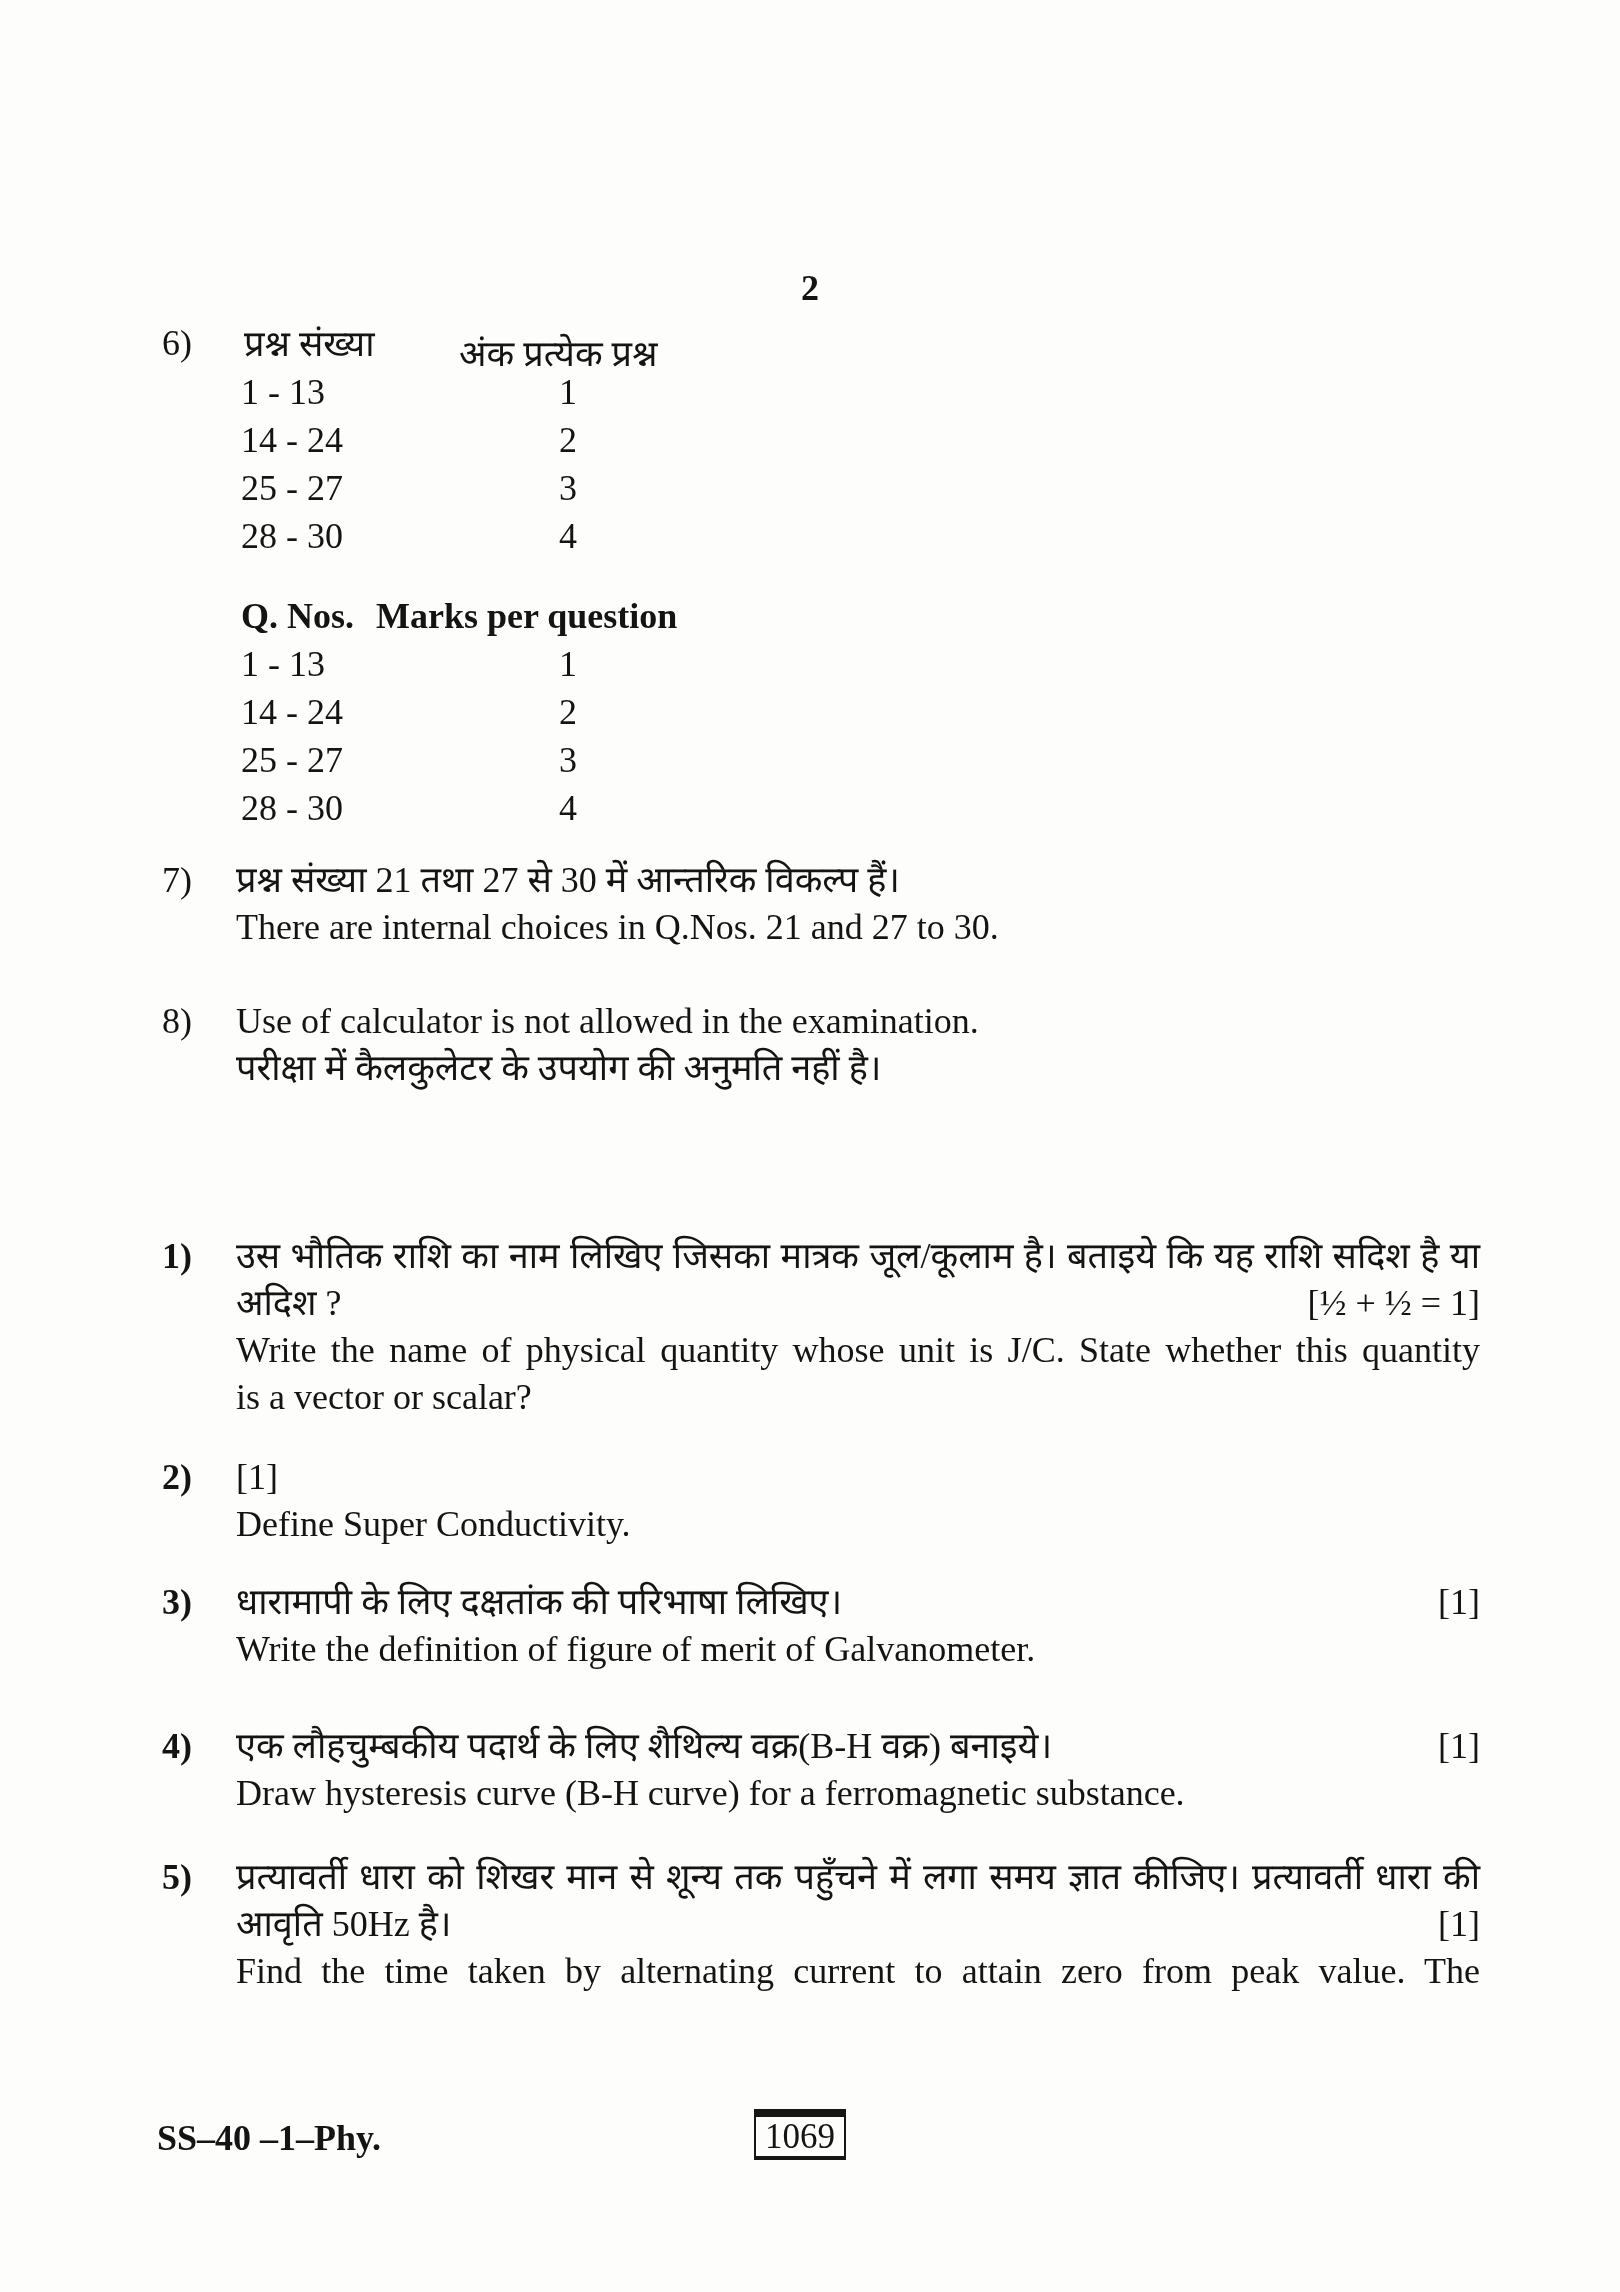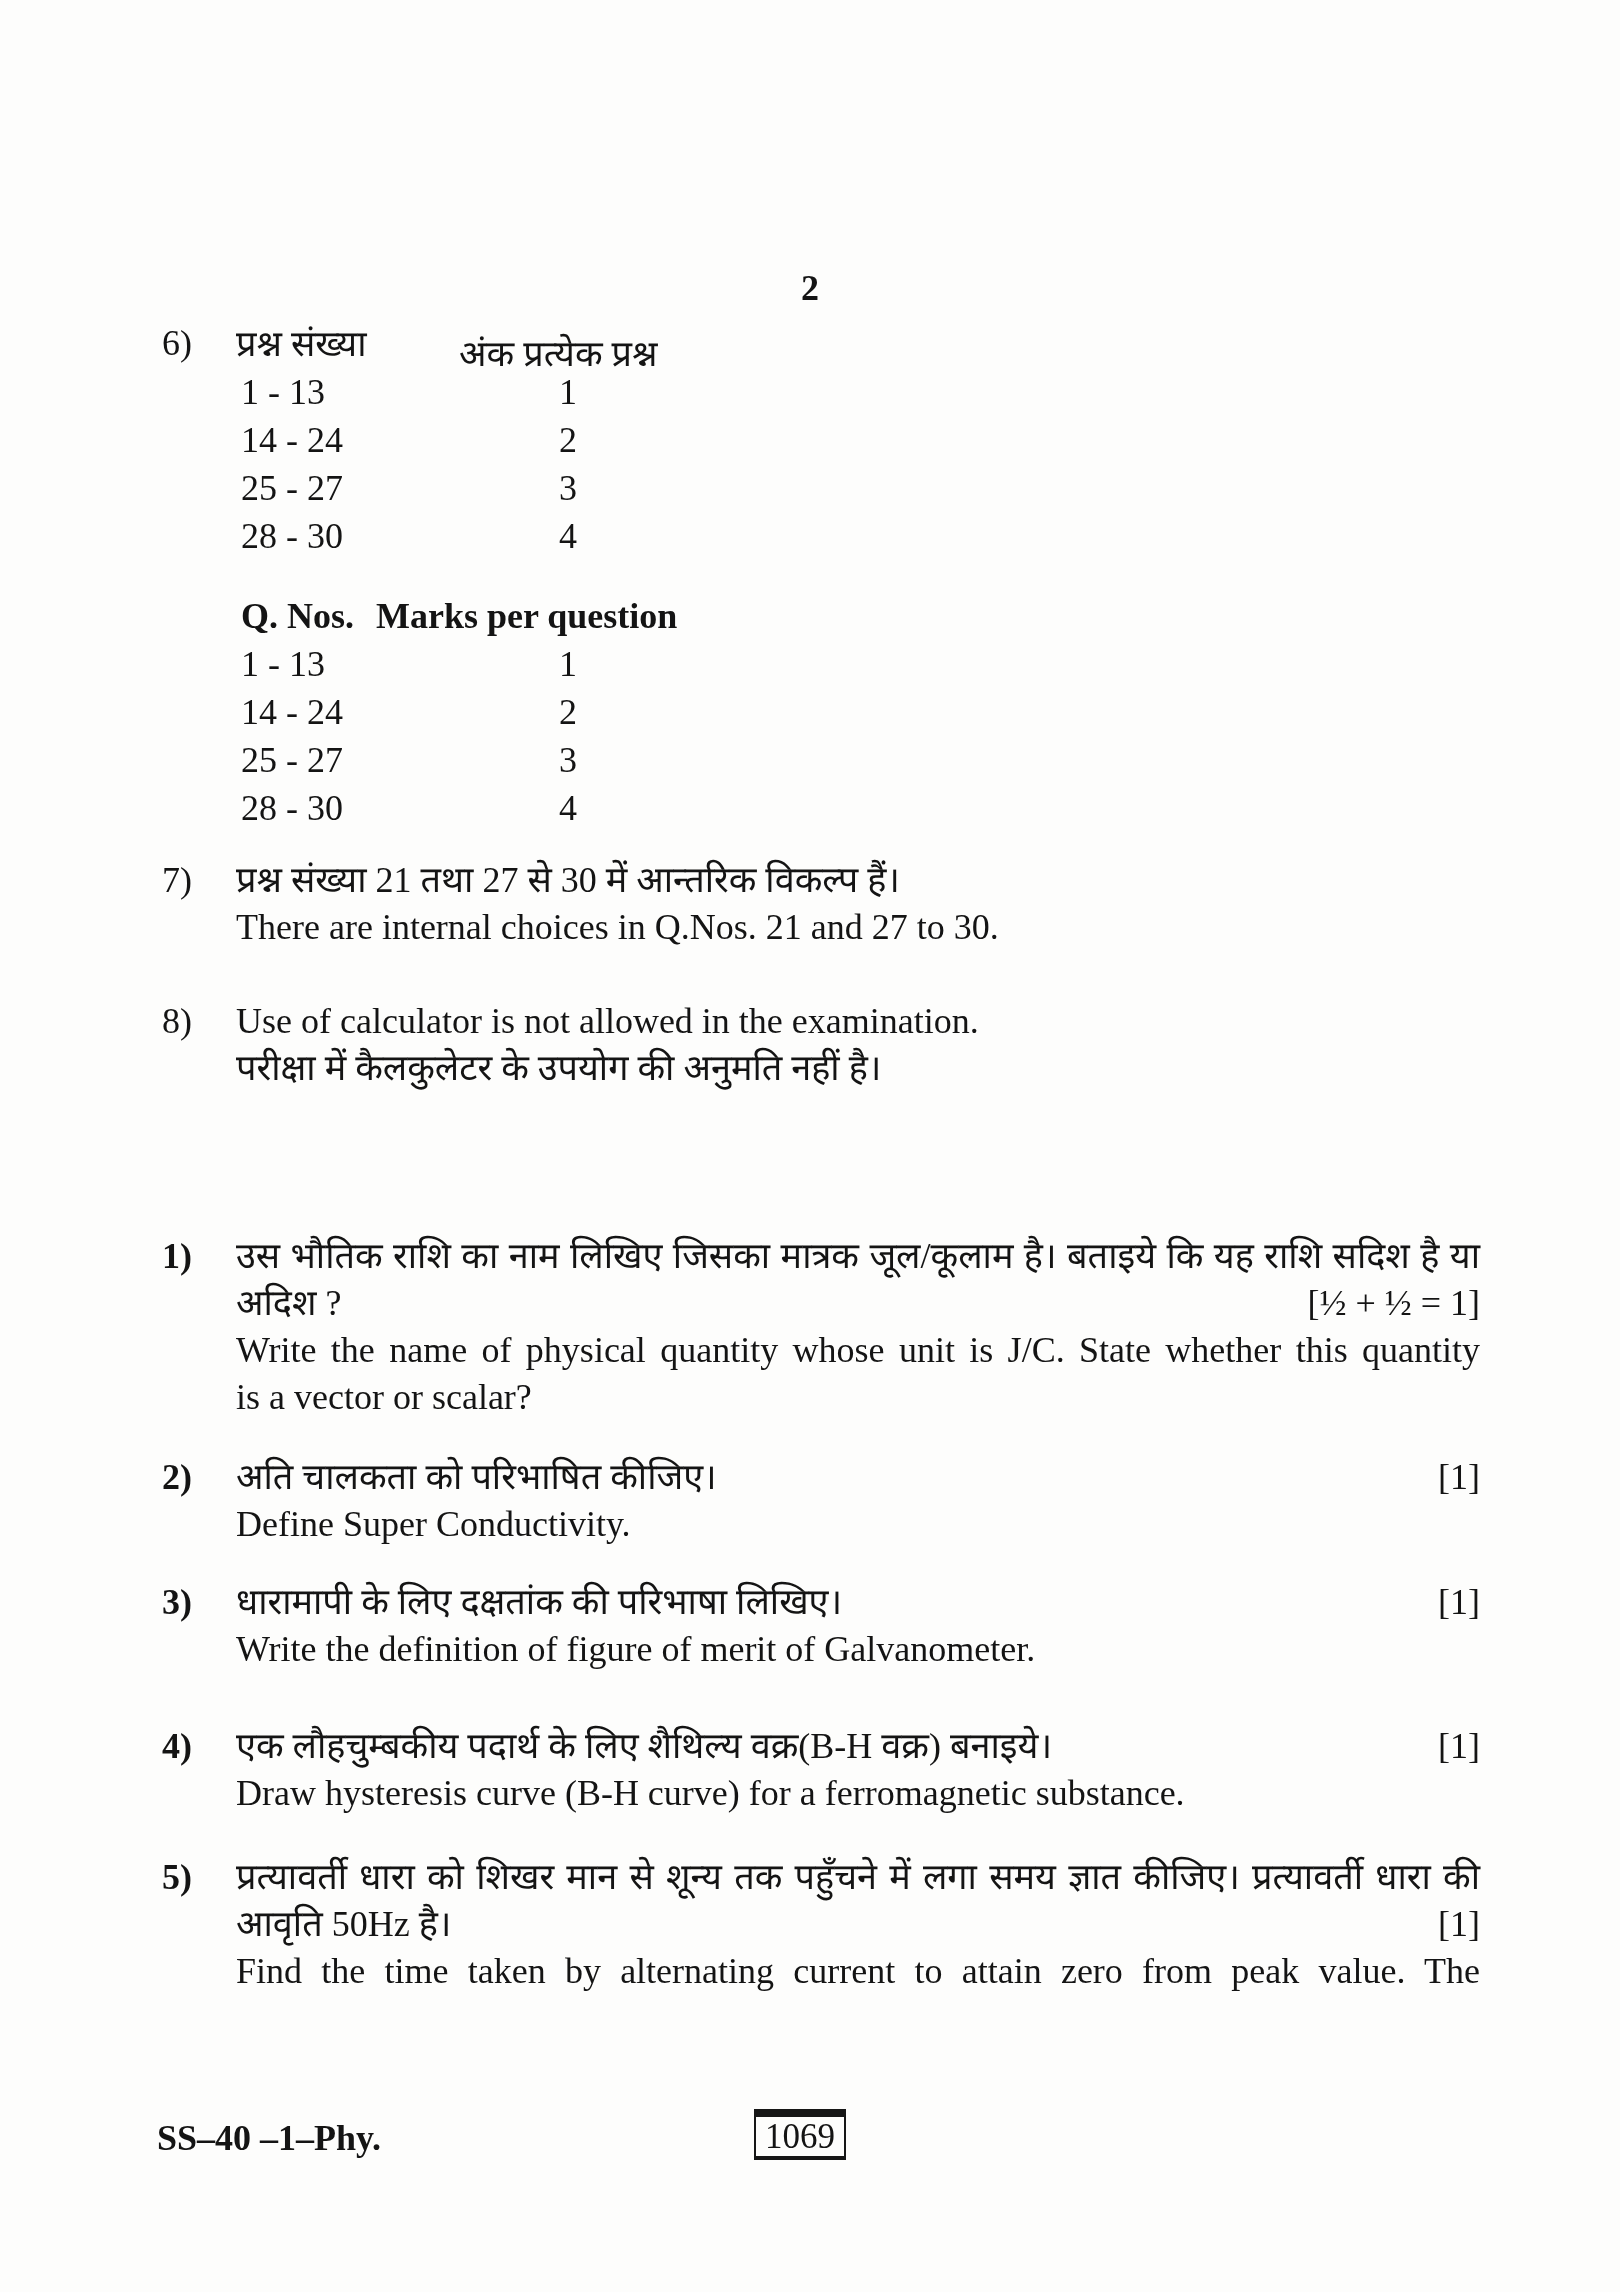--- a/index.html
+++ b/index.html
@@ -35,21 +35,21 @@
   .item .body { flex: 1; min-width: 0; }
   .line { line-height: 47px; }
 
   
   .trow { position: relative; line-height: 48px; }
   .trow .c1 { margin-left: 4.9px; }
   .trow .c2 { position: absolute; left: 323px; }
   .trow .h2-hi { position: absolute; left: 223px; margin-top: 10px; }
   .trow.eng-head { margin-top: 32px; font-weight: bold; }
   .trow.eng-head .h2-en { position: absolute; left: 140px; }
-  .hindi-head .c1 { margin-left: 0; }
+  .hindi-head .c1 { margin-left: 8px; }
 
   
   .mt-item6 { margin-top: 7.8px; }
   .mt-item7 { margin-top: 25.5px; }
   .mt-item8 { margin-top: 47px; }
   .mt-q1 { margin-top: 141px; }
   .mt-q2 { margin-top: 33px; }
   .mt-q3 { margin-top: 31px; }
   .mt-q4 { margin-top: 50px; }
   .mt-q5 { margin-top: 37px; }
@@ -166,21 +166,20 @@
       </div>
       <div class="line just">Write the name of physical quantity whose unit is J/C. State whether this quantity</div>
       <div class="line">is a vector or scalar?</div>
     </div>
   </section>
 
   <section class="item mt-q2">
     <div class="num qnum">2)</div>
     <div class="body">
       <div class="flexline">
-        <span lang="hi">अति चालकता को परिभाषित कीजिए।</span>
         <span class="marks">[1]</span>
       </div>
       <div class="line">Define Super Conductivity.</div>
     </div>
   </section>
 
   <section class="item mt-q3">
     <div class="num qnum">3)</div>
     <div class="body">
       <div class="flexline">

